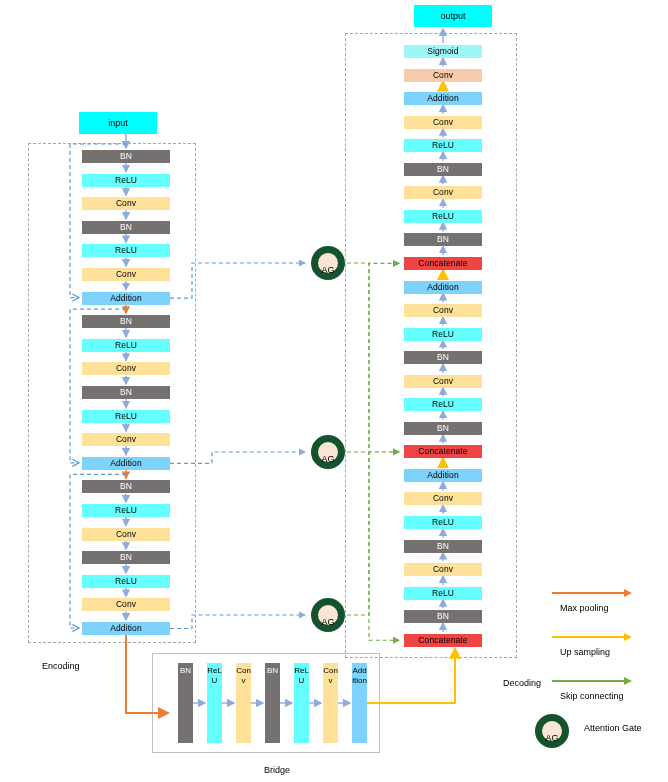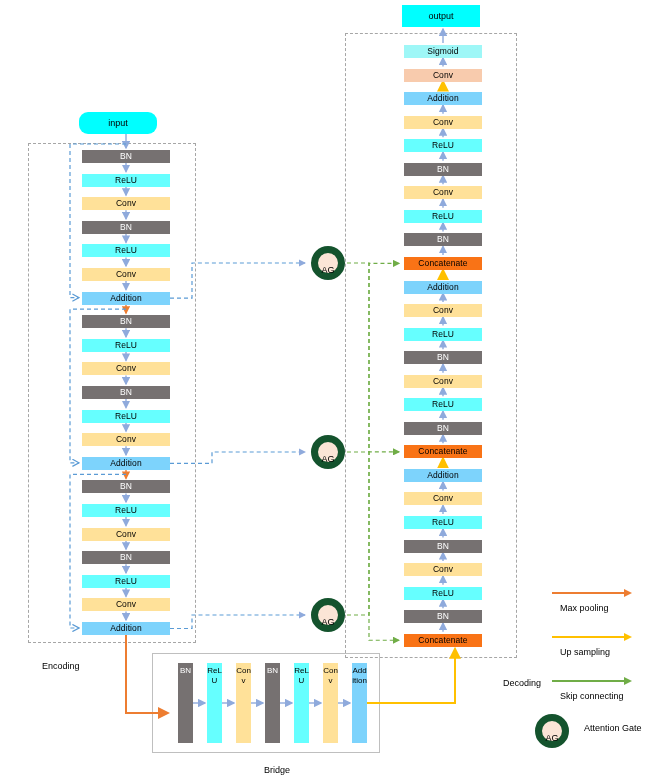--- a/index.html
+++ b/index.html
@@ -39,21 +39,21 @@
     height: 22px;
     width: 78px;
     background: #00ffff;
     color: #000;
   }
   .bn   { background: #767171; color: #ffffff; }
   .relu { background: #66ffff; color: #000; }
   .conv { background: #ffe199; color: #000; }
   .convS{ background: #f8cbad; color: #000; }
   .add  { background: #7dd3fc; color: #000; }
-  .cat  { background: #f97316; color: #000; }
+  .cat  { background: #ef4444; color: #000; }
   .sig  { background: #9ef7f7; color: #000; }
 
   .region {
     position: absolute;
     border: 1px dashed #a6a6a6;
   }
   .vblk {
     position: absolute;
     width: 15px;
     font-size: 8px;
@@ -181,22 +181,22 @@
         <path d="M193,703 L205,703" stroke="#8faadc" stroke-width="1.4" fill="none" marker-end="url(#ahBlue)"></path>
         <path d="M222,703 L234,703" stroke="#8faadc" stroke-width="1.4" fill="none" marker-end="url(#ahBlue)"></path>
         <path d="M251,703 L263,703" stroke="#8faadc" stroke-width="1.4" fill="none" marker-end="url(#ahBlue)"></path>
         <path d="M280,703 L292,703" stroke="#8faadc" stroke-width="1.4" fill="none" marker-end="url(#ahBlue)"></path>
         <path d="M309,703 L321,703" stroke="#8faadc" stroke-width="1.4" fill="none" marker-end="url(#ahBlue)"></path>
         <path d="M338,703 L350,703" stroke="#8faadc" stroke-width="1.4" fill="none" marker-end="url(#ahBlue)"></path>
         <path d="M367,703 L455,703 L455,648.75" stroke="#ffc000" stroke-width="2" fill="none" marker-end="url(#ahYellow)"></path>
       </g>
   </svg>
 
-  <div class="io" style="left:79px; top:112px;border-radius:9px;">input</div>
-  <div class="io" style="left:402px; top:5px;text-align:center;">output</div>
+  <div class="io" style="left:79px; top:112px;">input</div>
+  <div class="io" style="left:414px; top:5px;text-align:center;">output</div>
 
   <div id="encoder-col">
       <div class="blk bn" style="left: 82px; top: 150px; width: 88px;">BN</div>
       <div class="blk relu" style="left: 82px; top: 173.6px; width: 88px;">ReLU</div>
       <div class="blk conv" style="left: 82px; top: 197.2px; width: 88px;">Conv</div>
       <div class="blk bn" style="left: 82px; top: 220.8px; width: 88px;">BN</div>
       <div class="blk relu" style="left: 82px; top: 244.4px; width: 88px;">ReLU</div>
       <div class="blk conv" style="left: 82px; top: 268px; width: 88px;">Conv</div>
       <div class="blk add" style="left: 82px; top: 291.6px; width: 88px;">Addition</div>
       <div class="blk bn" style="left: 82px; top: 315.2px; width: 88px;">BN</div>

